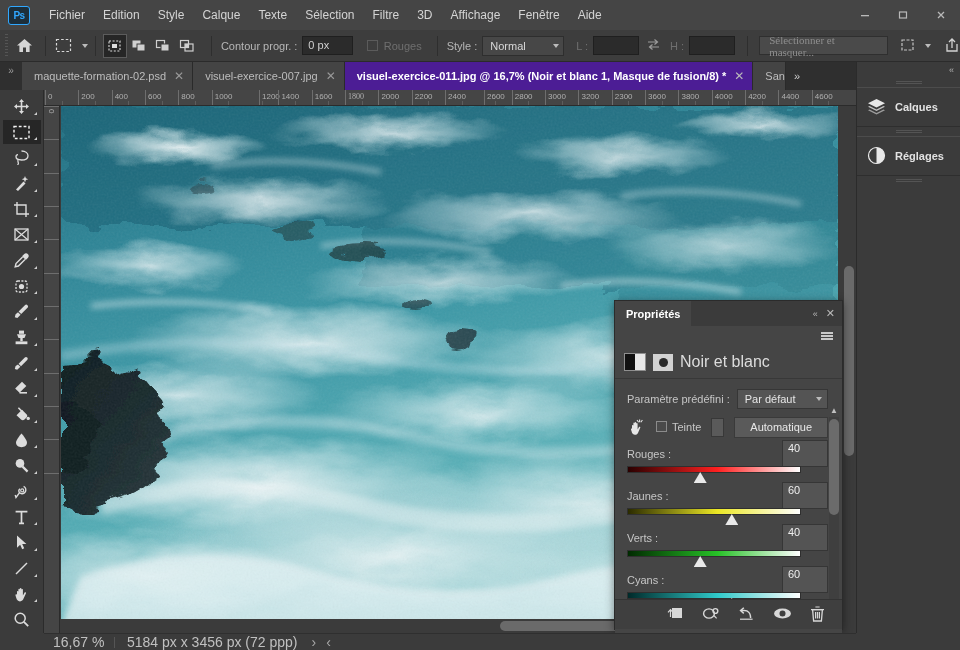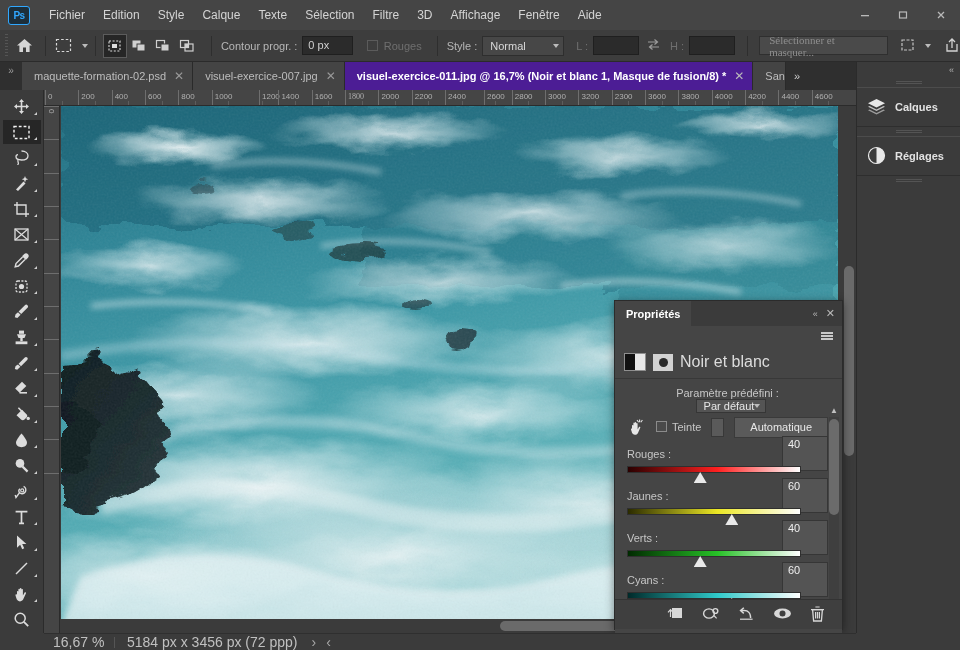--- a/index.html
+++ b/index.html
@@ -147,34 +147,34 @@
   .props-ctl { display:flex; align-items:center; gap:8px; padding-right:7px; color:#b9b9b9; font-size:9px; }
   .props-menu { height:20px; display:flex; align-items:center; justify-content:flex-end; padding-right:9px; }
   .hamb { width:12px; height:9px; background: repeating-linear-gradient(to bottom,#c9c9c9 0,#c9c9c9 1.5px,transparent 1.5px,transparent 3px); }
   .adj-head { height:33px; display:flex; align-items:center; gap:7px; padding-left:9px; border-bottom:1px solid #383838; }
   .bw-icon { width:22px;height:18px;border:1px solid #8f8f8f; background:linear-gradient(to right,#111 0 50%, #e8e8e8 50% 100%); }
   .mask-icon { width:20px;height:17px;background:#d2d2d2; display:flex;align-items:center;justify-content:center; }
   .mask-icon i { display:block;width:9px;height:9px;border-radius:50%;background:#2a2a2a; }
   .adj-head .t { font-size:16px; color:#dcdcdc; }
 
   .props-body { position:relative; height:236px; overflow:hidden; padding-top:8px; }
-  .prow { display:flex; align-items:center; padding:0 14px 0 12px; height:24px;flex-direction:column; }
+  .prow { display:flex; align-items:center; padding:0 14px 0 12px; height:24px; }
   .prow .lab { font-size:11px; color:#c6c6c6; }
   .psel { margin-left:7px; flex:1; height:20px; background:#545454; border:1px solid #363636; color:#e6e6e6;
           display:flex; align-items:center; justify-content:space-between; padding:0 5px 0 7px; font-size:11px; }
   .row2 { display:flex; align-items:center; padding:4px 14px 2px 12px; gap:10px; height:30px; }
   .hand-ico { width:19px; height:19px; }
   .chk { width:11px;height:11px;border:1px solid #8b8b8b;background:#4a4a4a;display:inline-block;margin-right:5px;vertical-align:-1px; }
   .swatch { width:13px;height:19px;background:#5a5a5a;border:1px solid #383838; }
   .auto-btn { flex:1; height:21px; background:#5a5a5a; border:1px solid #3a3a3a; color:#e8e8e8; font-size:11px;
               display:flex; align-items:center; justify-content:center; }
   .sl-group { padding: 3px 14px 0 12px; }
   .sl-top { display:flex; align-items:center; justify-content:space-between; height:19px; }
   .sl-name { font-size:11px; color:#c6c6c6; }
-  .sl-val { width:46px; height:35px; background:#545454; border:1px solid #363636; color:#eee;
+  .sl-val { width:46px; height:27px; background:#545454; border:1px solid #363636; color:#eee;
             font-size:11px; line-height:15px; text-align:left; padding-left:5px; }
   .sl-track { position:relative; height:17px; margin-top:3px; }
   .sl-bar { position:absolute; left:0; top:0; width:174px; height:7px; border:1px solid #2f2f2f; }
   .sl-knob { position:absolute; top:6px; width:13px; height:11px; margin-left:-6.5px;
              background:#e9e9e9; clip-path: polygon(50% 0, 100% 100%, 0 100%); }
   .pscroll { position:absolute; right:2px; top:26px; width:12px; height:205px; background:#454545; }
   .pscroll .up, .pscroll .dn { height:11px; display:flex; align-items:center; justify-content:center; color:#c0c0c0; font-size:8px; }
   .pscroll .tr { position:absolute; left:1px; top:12px; width:10px; height:182px; background:#3f3f3f; }
   .pscroll .th { position:absolute; left:1px; top:14px; width:10px; height:96px; background:#6b6b6b; border-radius:5px; }
   .props-foot { position:absolute; left:0; bottom:0; width:227px; height:30px; background:#3f3f3f;

